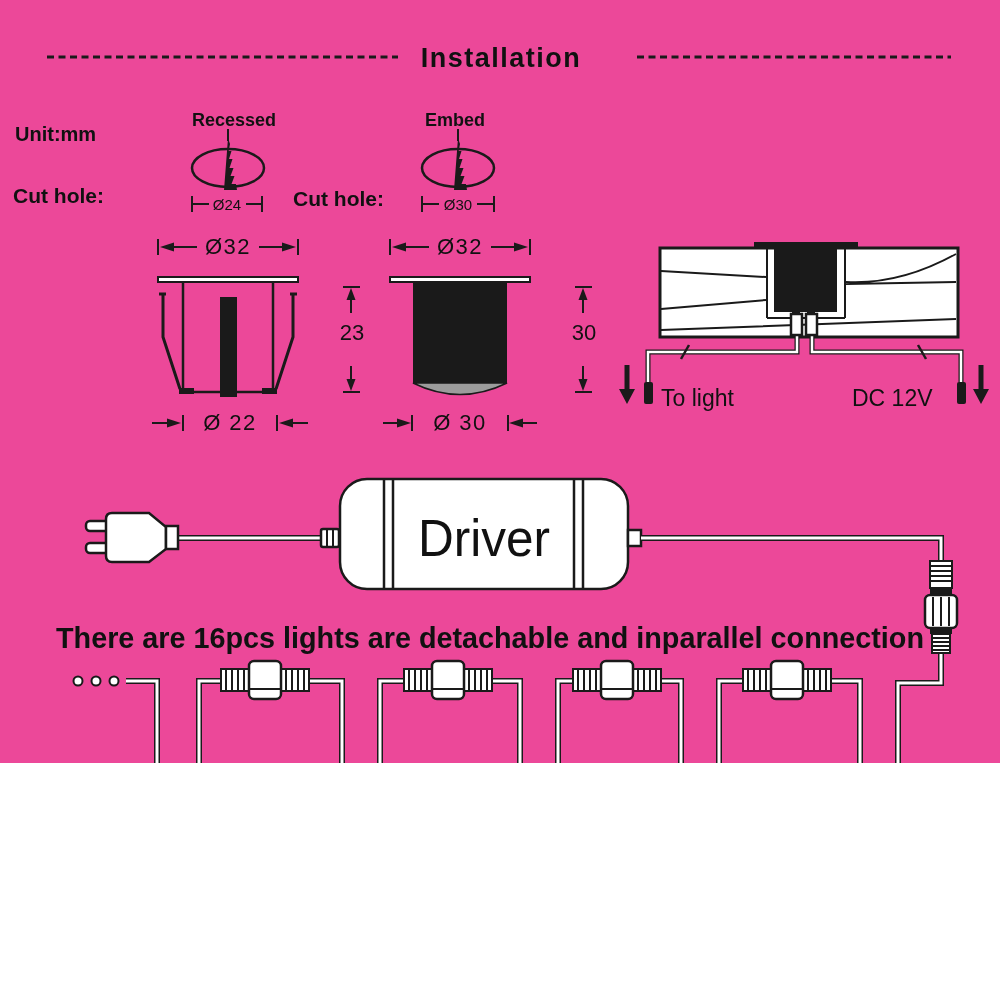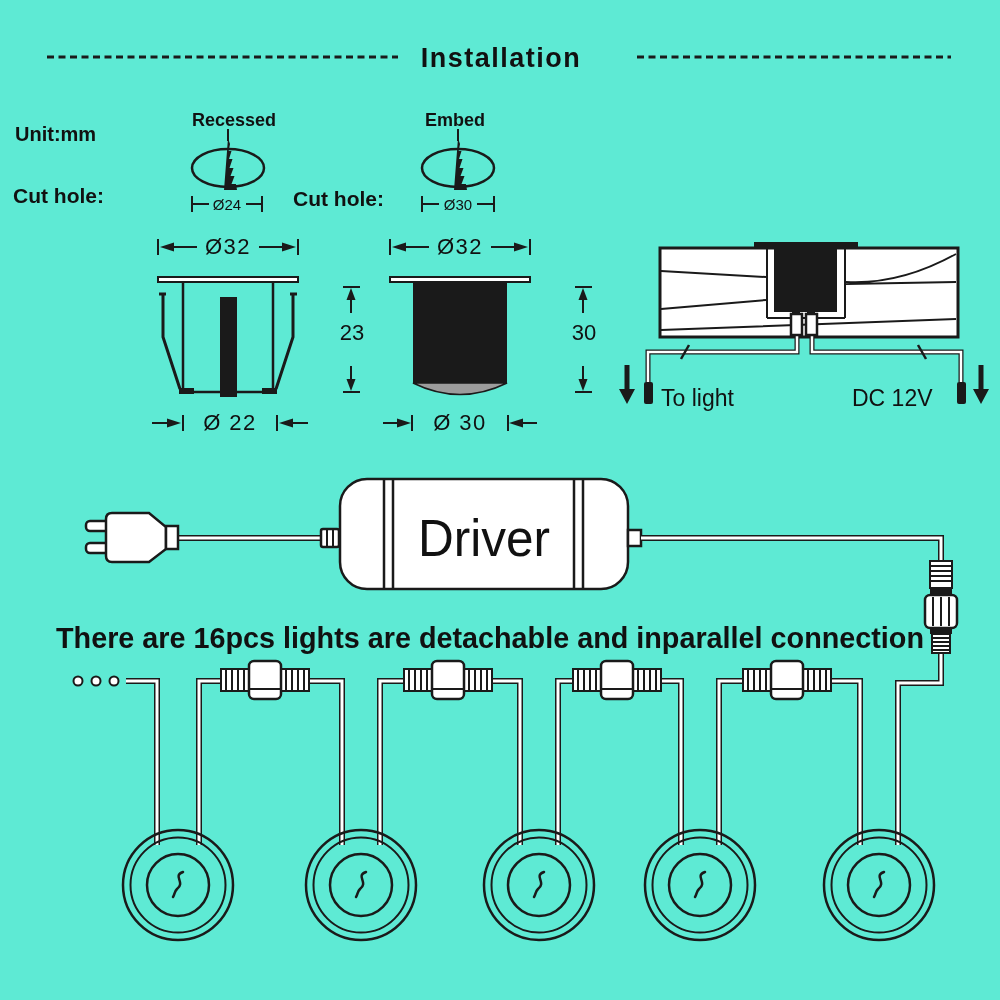--- a/index.html
+++ b/index.html
@@ -1,16 +1,16 @@
 <!DOCTYPE html>
 <html><head>
 <meta charset="utf-8">
 <style>
   html,body{margin:0;padding:0;background:#ffffff;}
-  #stage{position:relative;width:1000px;height:1000px;background:#5eead4;overflow:hidden;}
+  #stage{position:relative;width:1000px;height:763px;background:#ec4899;overflow:hidden;}
   svg{display:block;}
   text{font-family:"Liberation Sans", sans-serif;fill:#111111;}
   .bold{font-weight:bold;}
   .ink{stroke:#1a1a1a;fill:none;stroke-width:2.5;}
   .ink2{stroke:#1a1a1a;fill:none;stroke-width:2;}
   .ink3{stroke:#1a1a1a;fill:none;stroke-width:3;}
   .fillink{fill:#1a1a1a;stroke:none;}
   .wf{fill:#ffffff;}
   .cable-o{stroke:#1a1a1a;fill:none;stroke-width:6;}
   .cable-i{stroke:#ffffff;fill:none;stroke-width:3;}

